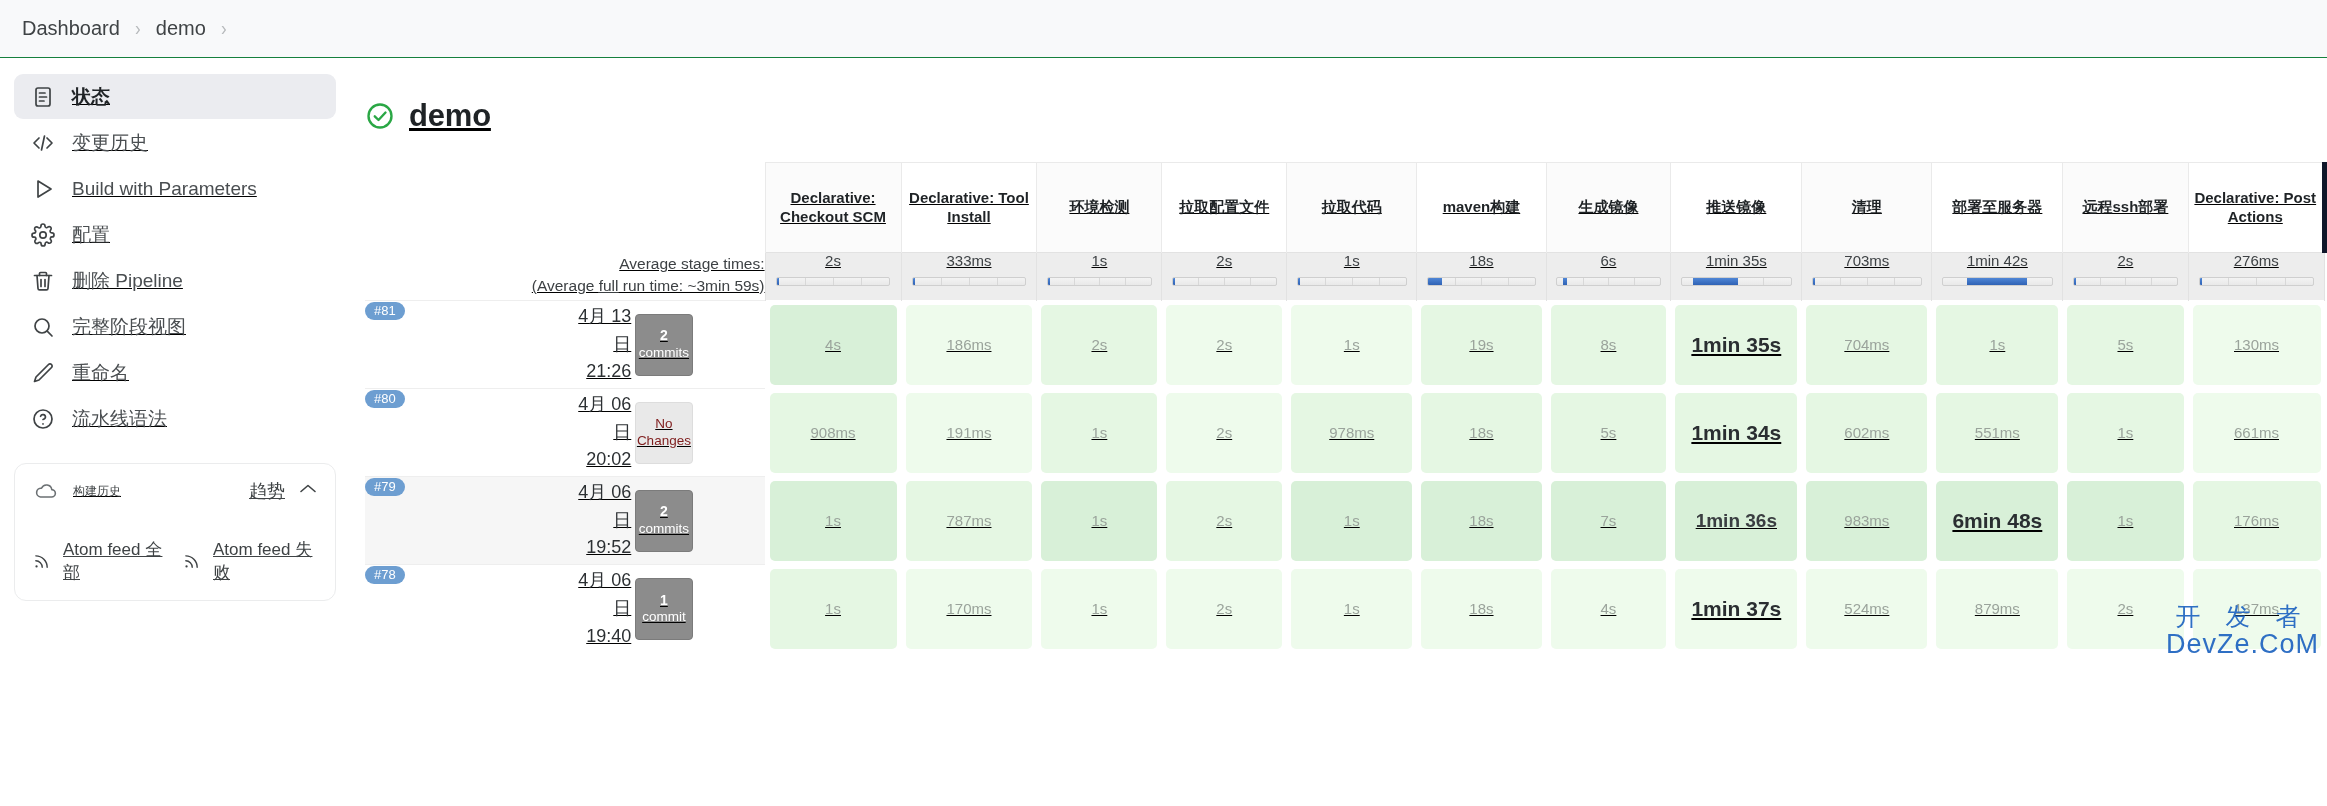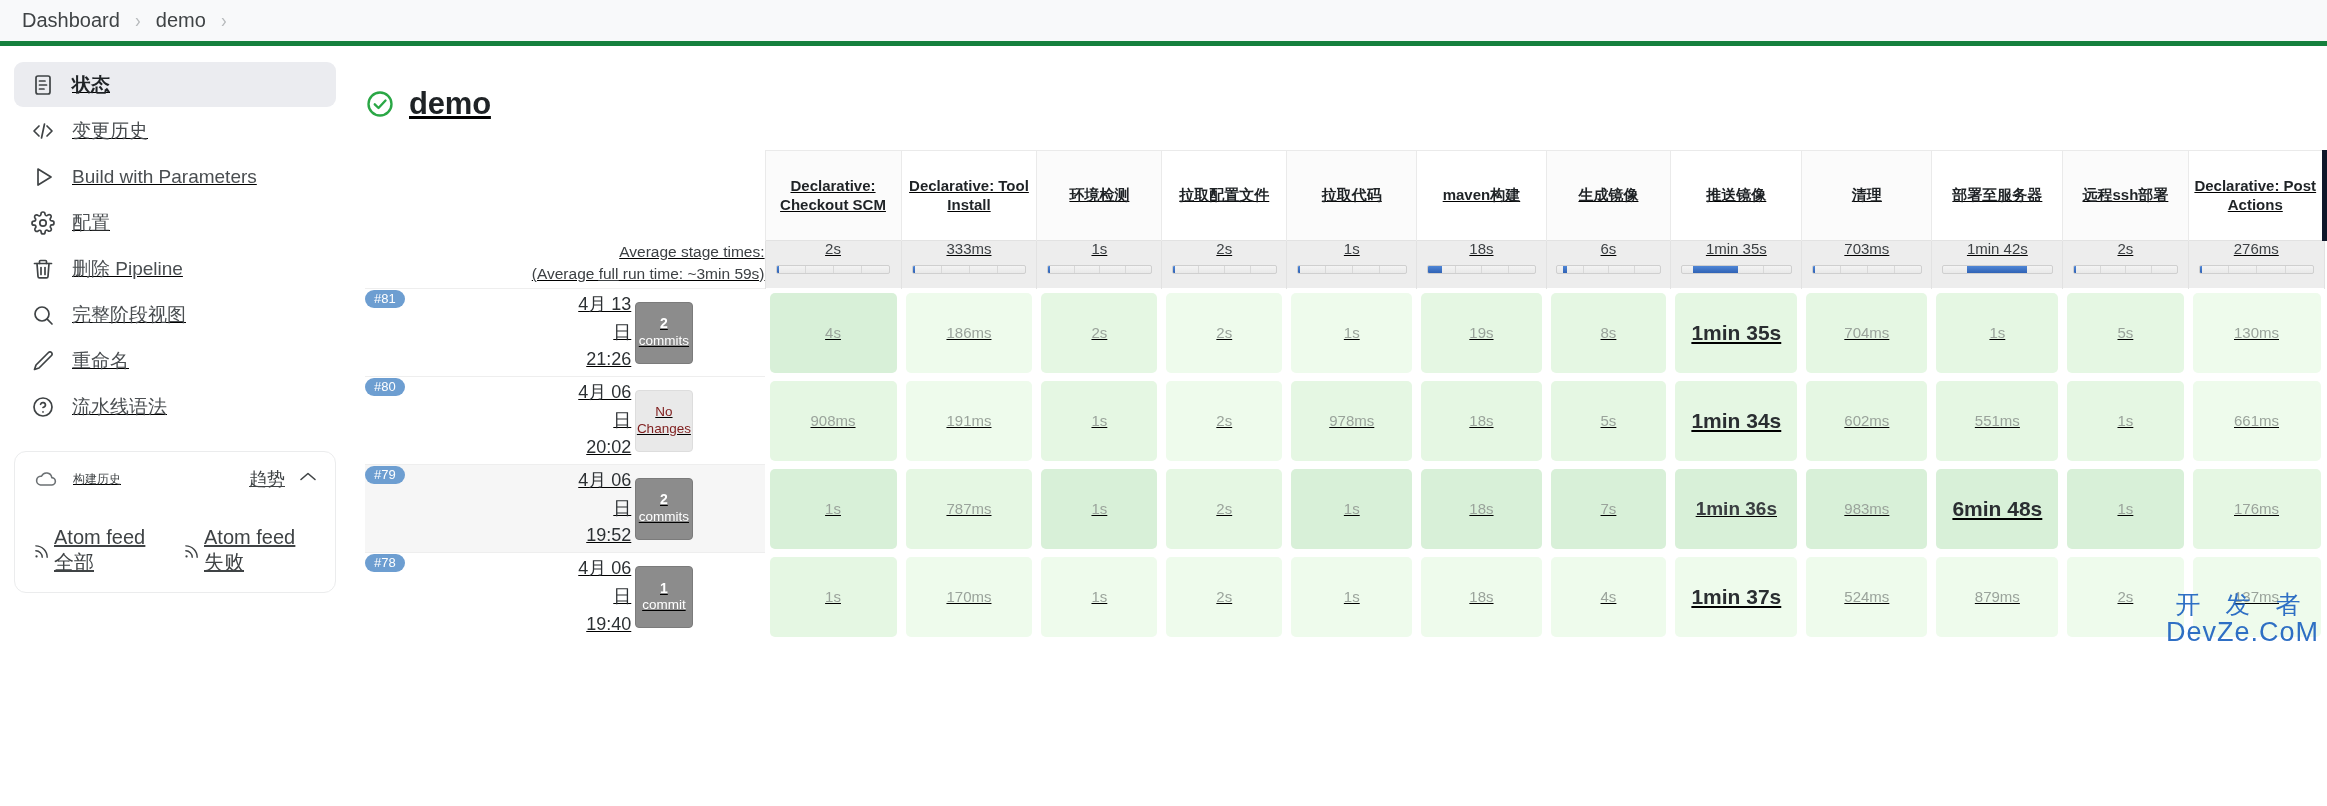--- a/index.html
+++ b/index.html
@@ -6,23 +6,23 @@
   html, body {
     margin: 0; padding: 0;
     width: 2327px; height: 806px;
     background: #ffffff;
     font-family: "Liberation Sans", "DejaVu Sans", sans-serif;
     overflow: hidden;
   }
 
   
   #breadcrumb-bar {
-    height: 46px;
+    height: 58px;
     background: #f8f9fa;
-    border-bottom: 5px solid #15803d;
+    border-bottom: 1px solid #15803d;
     display: flex;
     align-items: center;
     padding-left: 16px;
     gap: 4px;
   }
   .crumb {
     font-size: 20px;
     color: #3f4345;
     padding: 2px 6px;
     border-radius: 5px;
@@ -111,22 +111,22 @@
   #bh-feeds {
     margin-top: 34px;
     display: flex;
     justify-content: center;
     align-items: center;
     gap: 16px;
   }
   .feed-link {
     display: inline-flex;
     align-items: center;
-    gap: 4px;
-    font-size: 20px;
+    gap: 13px;
+    font-size: 17px;
     color: #3f4345;
     cursor: pointer;
   }
   .feed-link .lbl { text-decoration: underline; }
   .rss-icon svg { width: 17px; height: 17px; display: block; }
 
   
   #main {
     flex: 1 1 auto;
     padding: 40px 0 0 15px;

